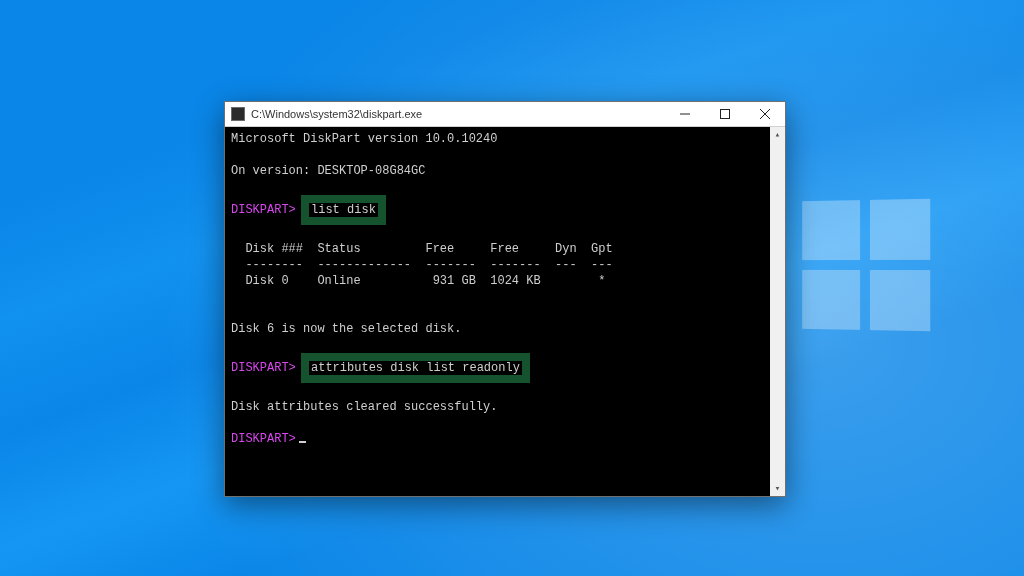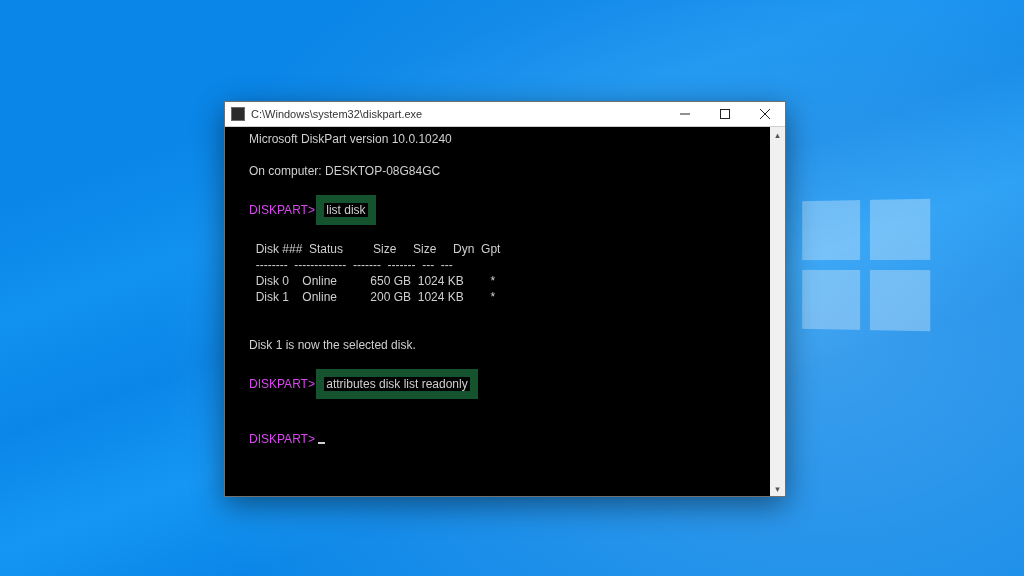--- a/index.html
+++ b/index.html
@@ -65,25 +65,25 @@
     display: flex; align-items: center; justify-content: center;
     font-size: 12px; color: #222;
   }
   .wbtn svg { display: block; }
 
   .client {
     position: relative;
     flex: 1;
     background: #000000;
     color: #cfcfcf;
-    font-family: Liberation Sans, sans-serif;
+    font-family: Liberation Mono, monospace;
     font-size: 12px;
     line-height: 16px;
     letter-spacing: 0px;
-    padding: 4px 6px 4px 24px;
+    padding: 4px 6px 4px 6px;
     box-sizing: border-box;
     overflow: hidden;
   }
   .client .row { white-space: pre; }
   .scrollbar {
     position: absolute;
     right: 0; top: 0; bottom: 0;
     width: 15px;
     background: #f0f0f0;
   }
@@ -141,34 +141,34 @@
     <div class="wbtn close">
       <svg width="10" height="10" viewBox="0 0 10 10">
           <path d="M0 0 L10 10 M10 0 L0 10" stroke="#222" stroke-width="1"></path>
         </svg>
     </div>
   </div>
 
   <div class="client">
     <div class="row">Microsoft DiskPart version 10.0.10240</div>
     <div class="row">&nbsp;</div>
-    <div class="row">On computer: DESKTOP-08G84GC</div>
+    <div class="row">On version: DESKTOP-08G84GC</div>
     <div class="row">&nbsp;</div>
     <div class="row"><span class="prompt">DISKPART&gt;</span> <span class="hl">list disk</span></div>
     <div class="row">&nbsp;</div>
-    <div class="row">  Disk ###  Status         Size     Size     Dyn  Gpt</div>
+    <div class="row">  Disk ###  Status         Free     Free     Dyn  Gpt</div>
     <div class="row">  --------  -------------  -------  -------  ---  ---</div>
-    <div class="row">  Disk 0    Online          650 GB  1024 KB        *</div>
-    <div class="row">  Disk 1    Online          200 GB  1024 KB        *</div>
+    <div class="row">  Disk 0    Online          931 GB  1024 KB        *</div>
     <div class="row">&nbsp;</div>
     <div class="row">&nbsp;</div>
-    <div class="row">Disk 1 is now the selected disk.</div>
+    <div class="row">Disk 6 is now the selected disk.</div>
     <div class="row">&nbsp;</div>
     <div class="row"><span class="prompt">DISKPART&gt;</span> <span class="hl">attributes disk list readonly</span></div>
     <div class="row">&nbsp;</div>
+    <div class="row">Disk attributes cleared successfully.</div>
     <div class="row">&nbsp;</div>
     <div class="row"><span class="prompt">DISKPART&gt;</span><span class="cursor"></span></div>
 
     <div class="scrollbar">
       <div class="arrow up">▴</div>
       <div class="arrow down">▾</div>
     </div>
   </div>
 </div>
 

